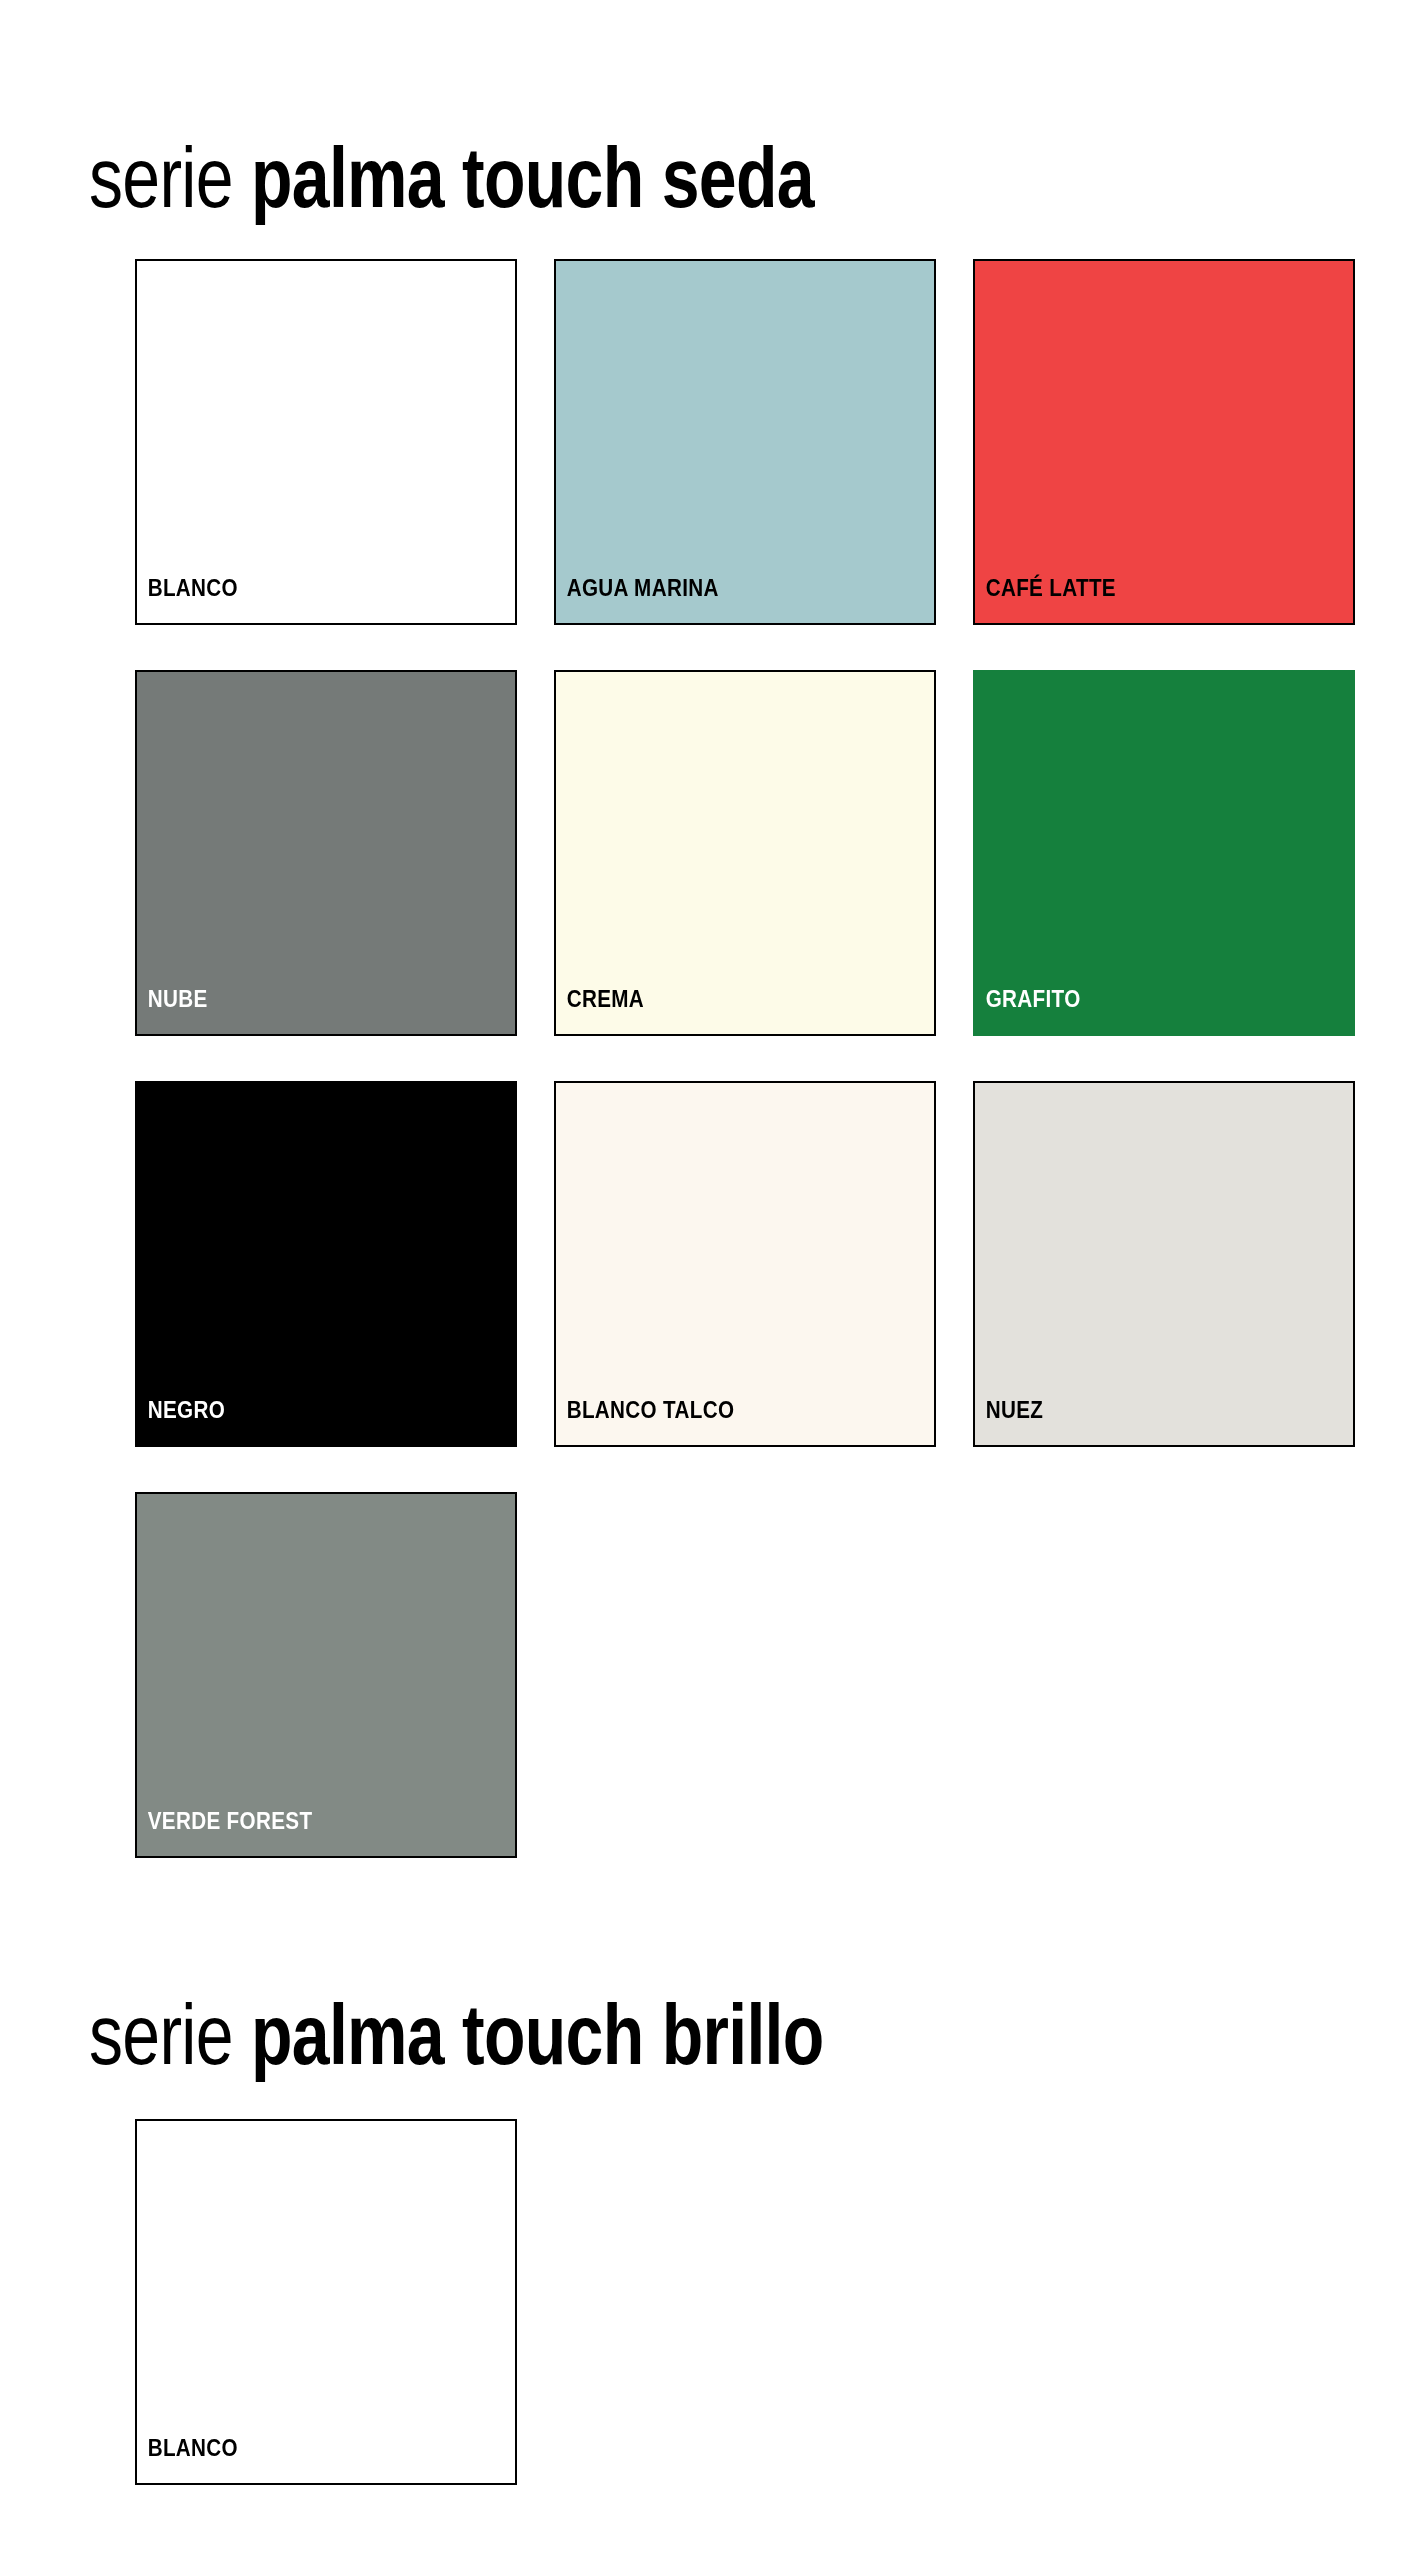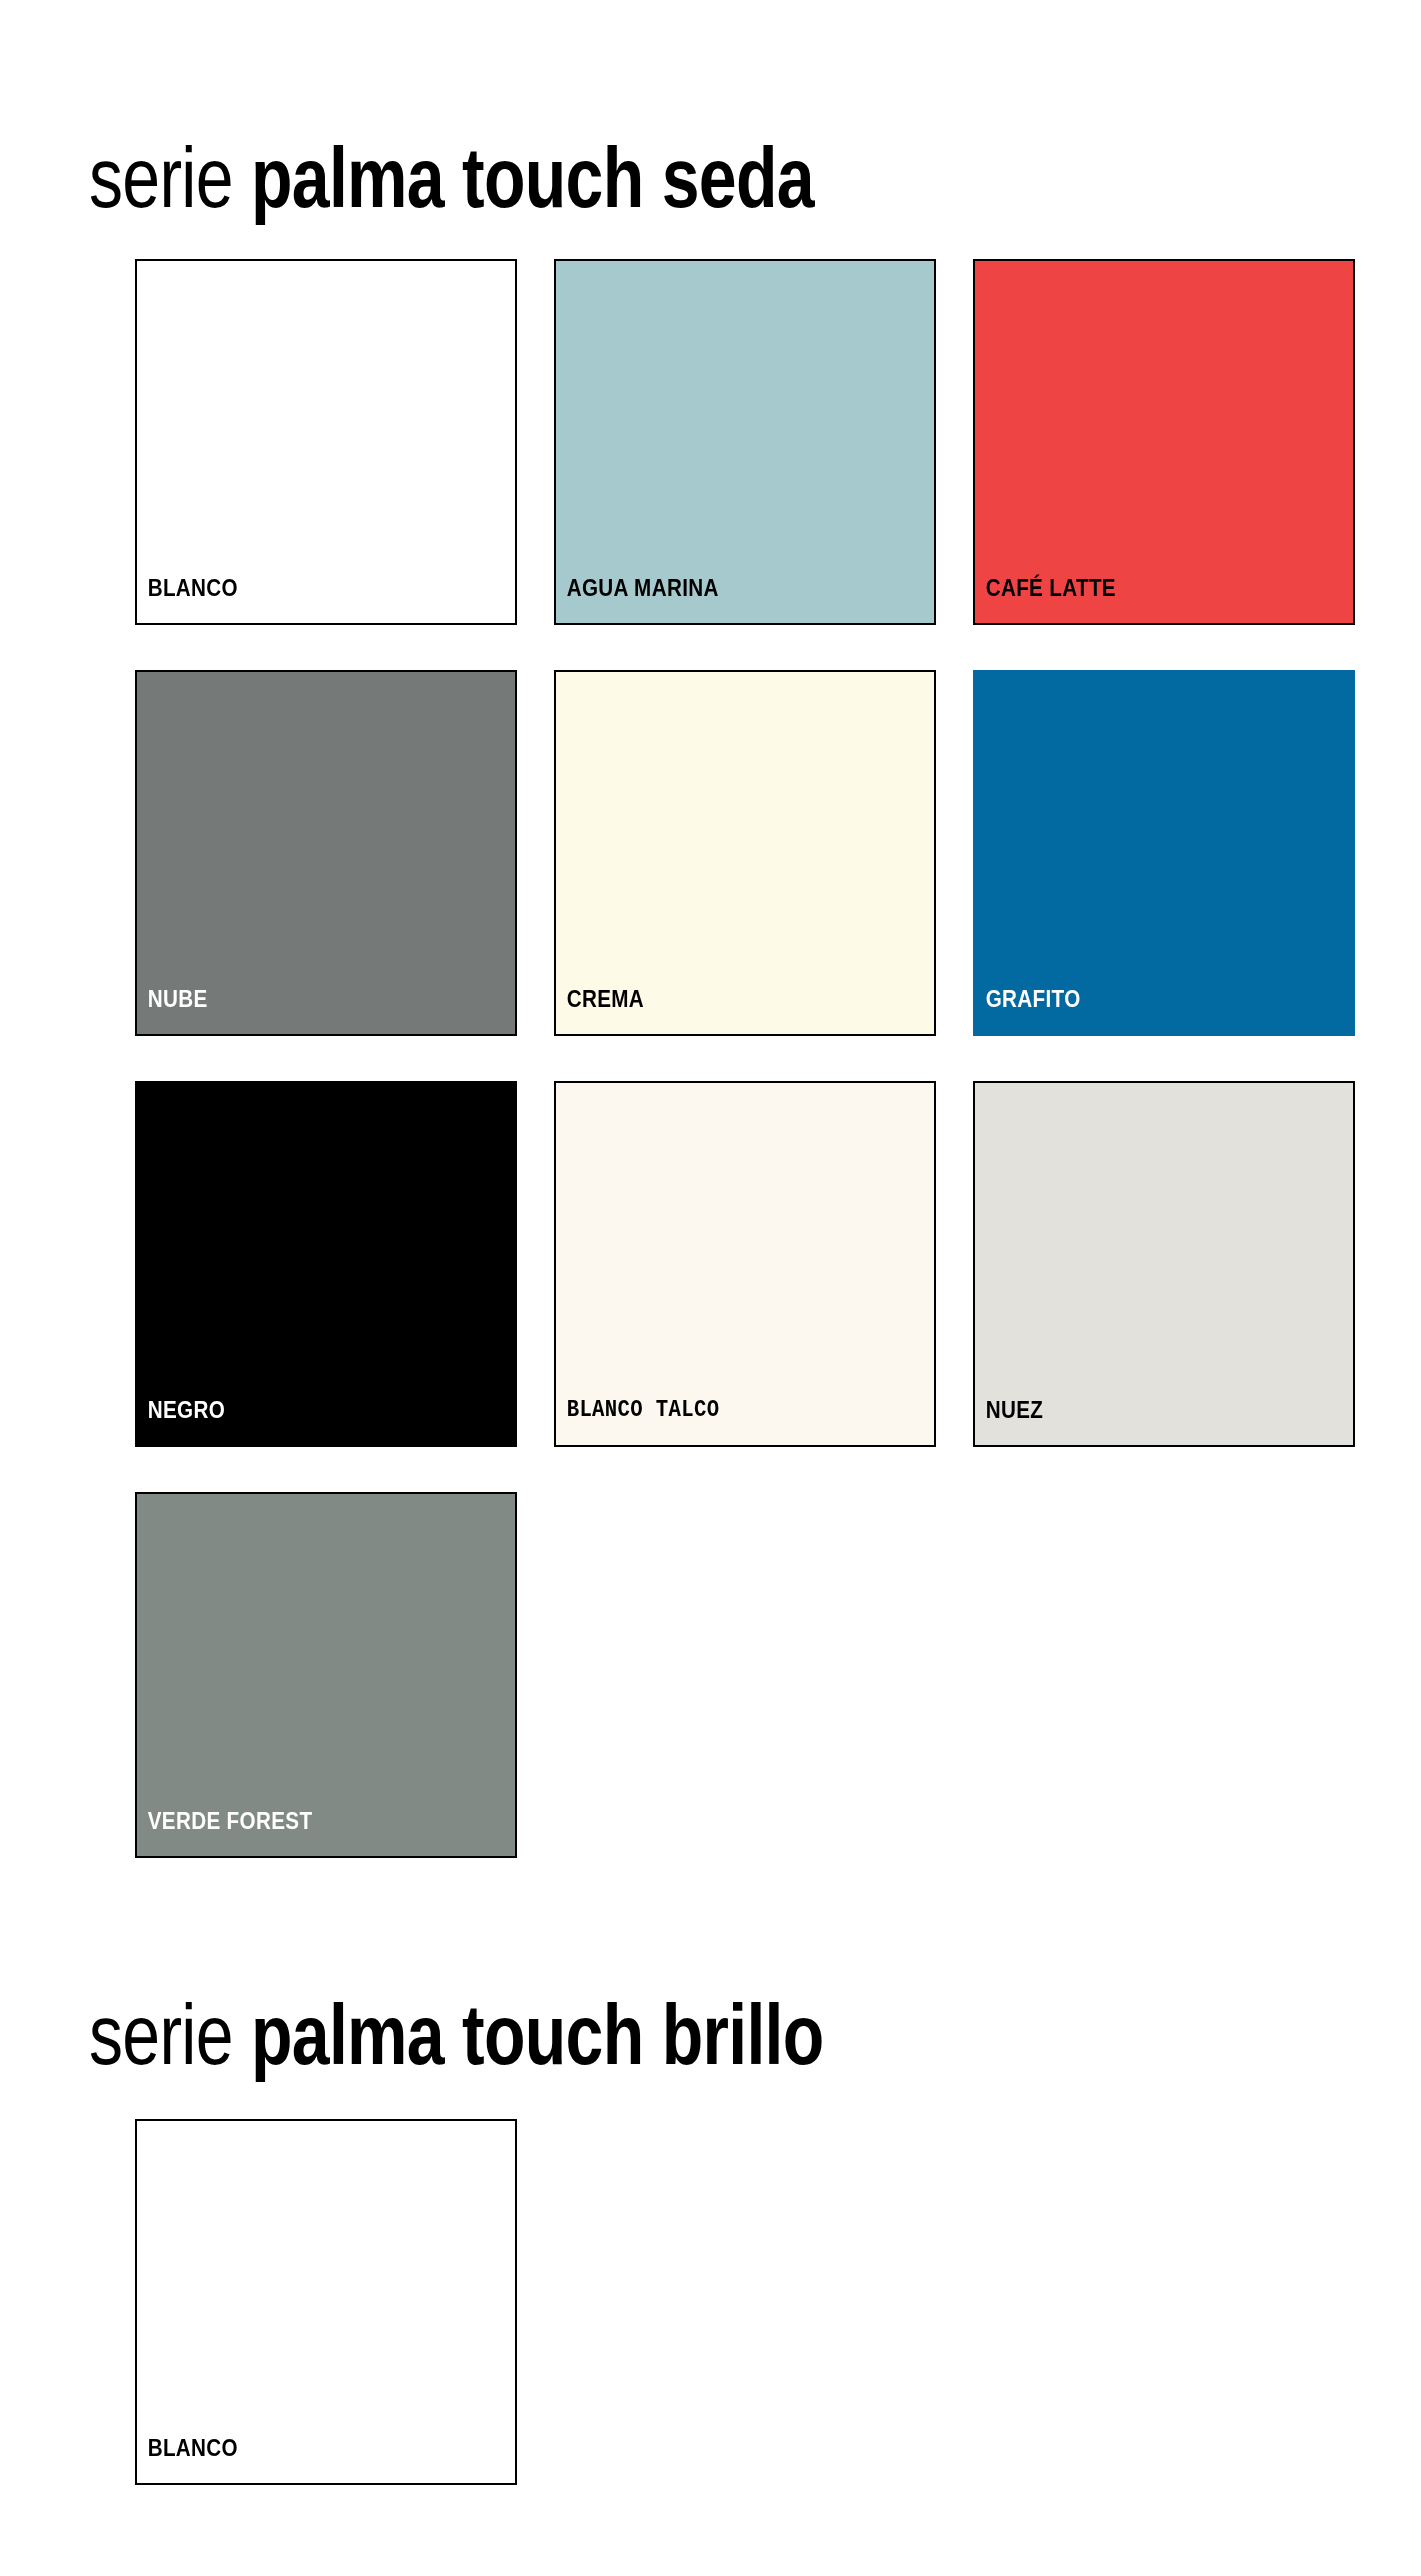--- a/index.html
+++ b/index.html
@@ -103,27 +103,27 @@
       </div>
       <div class="swatch" style="background: #ef4444; text-align: right;">
         <span class="swatch-label label-dark">CAFÉ LATTE</span>
       </div>
       <div class="swatch" style="background: rgb(117, 122, 120);">
         <span class="swatch-label label-light">NUBE</span>
       </div>
       <div class="swatch" style="background: rgb(253, 251, 232);">
         <span class="swatch-label label-dark">CREMA</span>
       </div>
-      <div class="swatch borderless" style="background: #0369a1; align-items: flex-end;">
+      <div class="swatch borderless" style="background: #15803d; align-items: flex-end;">
         <span class="swatch-label label-light">GRAFITO</span>
       </div>
       <div class="swatch borderless" style="background: rgb(0, 0, 0);">
         <span class="swatch-label label-light">NEGRO</span>
       </div>
-      <div class="swatch" style="background: rgb(252, 247, 239); font-family: Liberation Mono, monospace;">
+      <div class="swatch" style="background: rgb(252, 247, 239);">
         <span class="swatch-label label-dark">BLANCO TALCO</span>
       </div>
       <div class="swatch" style="background: rgb(227, 225, 220);">
         <span class="swatch-label label-dark">NUEZ</span>
       </div>
       <div class="swatch" style="background: rgb(130, 138, 133);">
         <span class="swatch-label label-light">VERDE FOREST</span>
       </div>
     </div>
 

